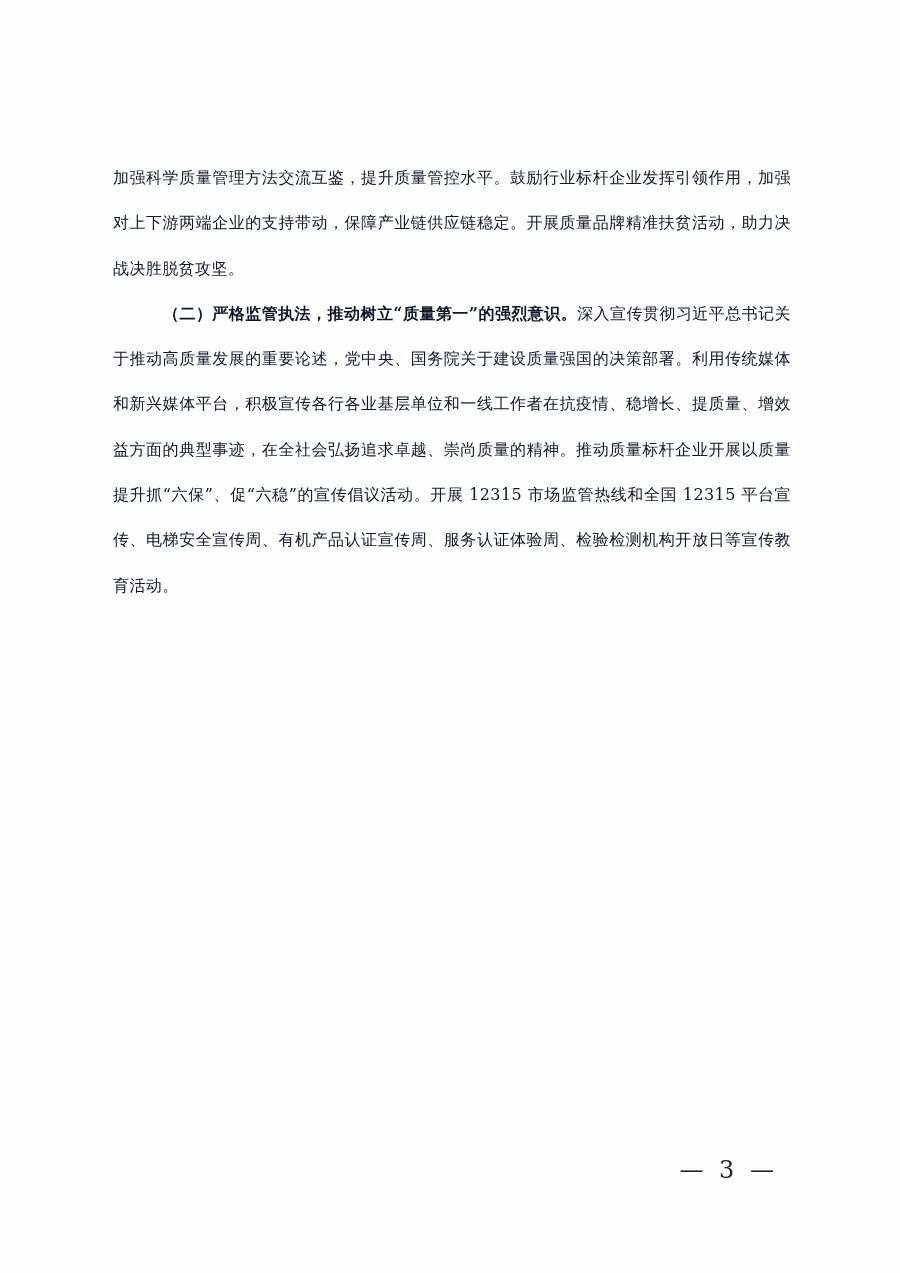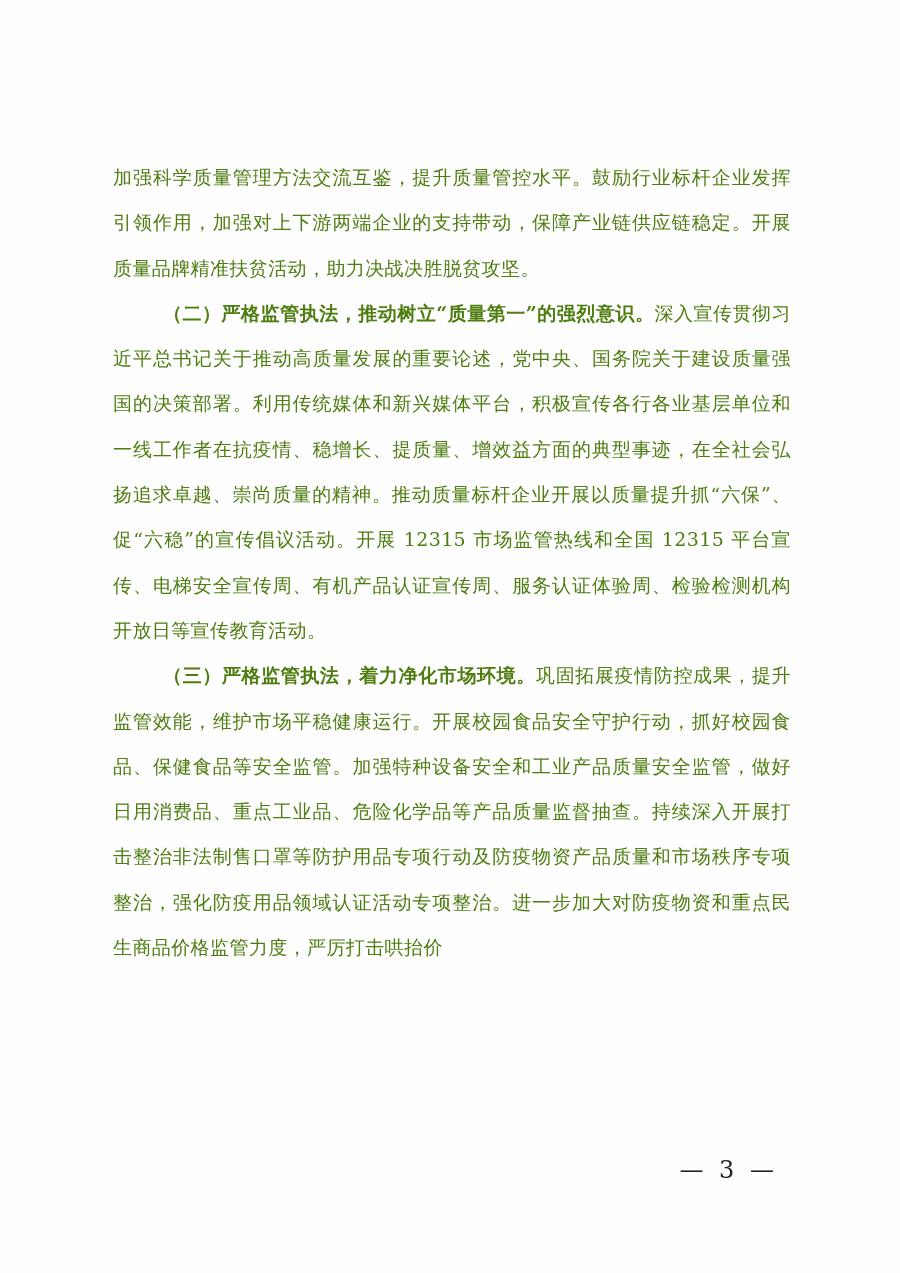--- a/index.html
+++ b/index.html
@@ -20,22 +20,22 @@
       top: 0;
       width: 900px;
       height: 1273px;
       background: #fefefe;
     }
     .text-block {
       position: absolute;
       left: 113px;
       top: 155px;
       width: 678px;
-      color: #4d7c0f;
-      font-size: 19px;
+      color: #0f172a;
+      font-size: 16px;
       line-height: 45.3px;
       text-align: justify;
       letter-spacing: 0.4px;
     }
     .para {
       margin: 0;
       padding: 0;
     }
     .para.indent {
       text-indent: 50px;
@@ -57,19 +57,18 @@
 <body>
 
 <div class="page">
 
   <div class="text-block">
 
     <p class="para"><span class="lead"></span><span>加强科学质量管理方法交流互鉴，提升质量管控水平。鼓励行业标杆企业发挥引领作用，加强对上下游两端企业的支持带动，保障产业链供应链稳定。开展质量品牌精准扶贫活动，助力决战决胜脱贫攻坚。</span></p>
 
     <p class="para indent"><span class="lead">（二）严格监管执法，推动树立“质量第一”的强烈意识。</span><span>深入宣传贯彻习近平总书记关于推动高质量发展的重要论述，党中央、国务院关于建设质量强国的决策部署。利用传统媒体和新兴媒体平台，积极宣传各行各业基层单位和一线工作者在抗疫情、稳增长、提质量、增效益方面的典型事迹，在全社会弘扬追求卓越、崇尚质量的精神。推动质量标杆企业开展以质量提升抓“六保”、促“六稳”的宣传倡议活动。开展 12315 市场监管热线和全国 12315 平台宣传、电梯安全宣传周、有机产品认证宣传周、服务认证体验周、检验检测机构开放日等宣传教育活动。</span></p>
 
-    <p class="para indent"><span class="lead">（三）严格监管执法，着力净化市场环境。</span><span>巩固拓展疫情防控成果，提升监管效能，维护市场平稳健康运行。开展校园食品安全守护行动，抓好校园食品、保健食品等安全监管。加强特种设备安全和工业产品质量安全监管，做好日用消费品、重点工业品、危险化学品等产品质量监督抽查。持续深入开展打击整治非法制售口罩等防护用品专项行动及防疫物资产品质量和市场秩序专项整治，强化防疫用品领域认证活动专项整治。进一步加大对防疫物资和重点民生商品价格监管力度，严厉打击哄抬价</span></p>
 
   </div>
 
   <div class="page-number">— 3 —</div>
 
 </div>
 
 </body></html>

